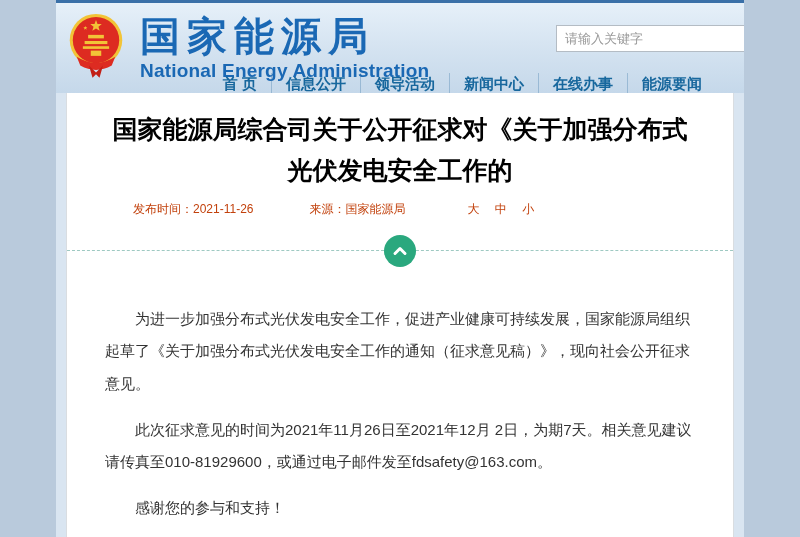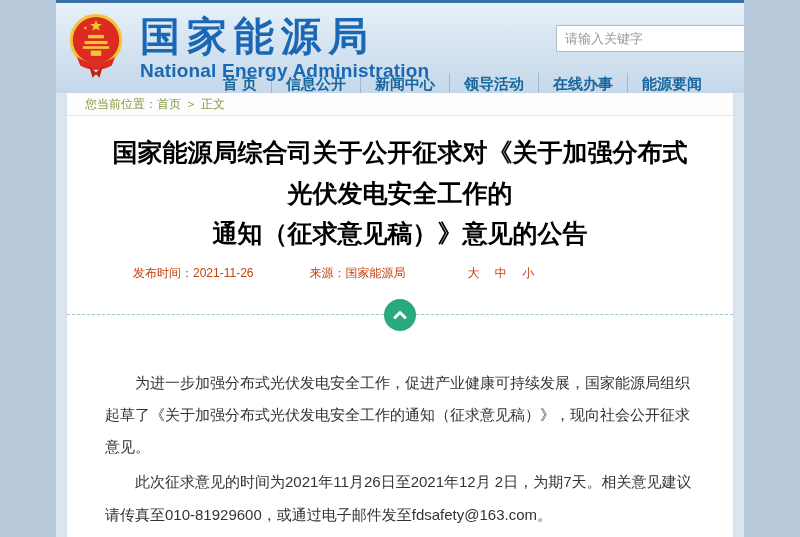--- a/index.html
+++ b/index.html
@@ -46,21 +46,21 @@
   .meta .fonts span { margin:0 6px; cursor:pointer; }
 
   .divider-wrap { position:relative; margin-top:17px; height:16px; }
   .divider { position:absolute; top:15px; left:-38px; right:-38px;
              border-top:1px dashed #9ec9c2; }
   .back-top { position:absolute; top:0; left:50%; margin-left:-16px; width:32px; height:32px;
               border-radius:50%; background:#2aa87e; border:none; cursor:pointer;
               display:flex; align-items:center; justify-content:center; z-index:2; }
 
   .body-text { font-size:15px; color:#333; line-height:2.15; }
-  .para { text-indent:2em; margin-top:3px; }
+  .para { text-indent:2em; margin-top:14px; }
   .para:first-child { margin-top:52px; }
 </style>
 </head>
 <body>
 
 <div class="page">
 
   <div class="header">
     <div class="brand">
       <svg class="emblem" viewBox="0 0 64 84">
@@ -87,38 +87,34 @@
         <svg width="20" height="20" viewBox="0 0 20 20">
           <circle cx="8.5" cy="8.5" r="5.2" fill="none" stroke="#ffffff" stroke-width="2"></circle>
           <line x1="12.6" y1="12.6" x2="17.2" y2="17.2" stroke="#ffffff" stroke-width="2.6" stroke-linecap="round"></line>
         </svg>
       </button>
     </div>
 
     <ul class="nav">
       <li>首 页</li>
       <li>信息公开</li>
+      <li>领导活动</li>
       <li>新闻中心</li>
-      <li>领导活动</li>
       <li>在线办事</li>
       <li>能源要闻</li>
     </ul>
   </div>
 
   <div class="content-box">
 
-    <div class="breadcrumb">
-      <span>您当前位置：</span><a>首页</a><span class="sep">＞</span><span>正文</span>
-    </div>
 
     <div class="article">
 
       <h1 class="article-title">
         <span>国家能源局综合司关于公开征求对《关于加强分布式光伏发电安全工作的</span><br>
-        <span>通知（征求意见稿）》意见的公告</span>
       </h1>
 
       <div class="meta">
         <span class="chunk">
           <span>发布时间：</span><span>2021-11-26</span>
         </span>
         <span class="chunk">
           <span>来源：</span><span>国家能源局</span>
         </span>
         <span class="chunk fonts">

